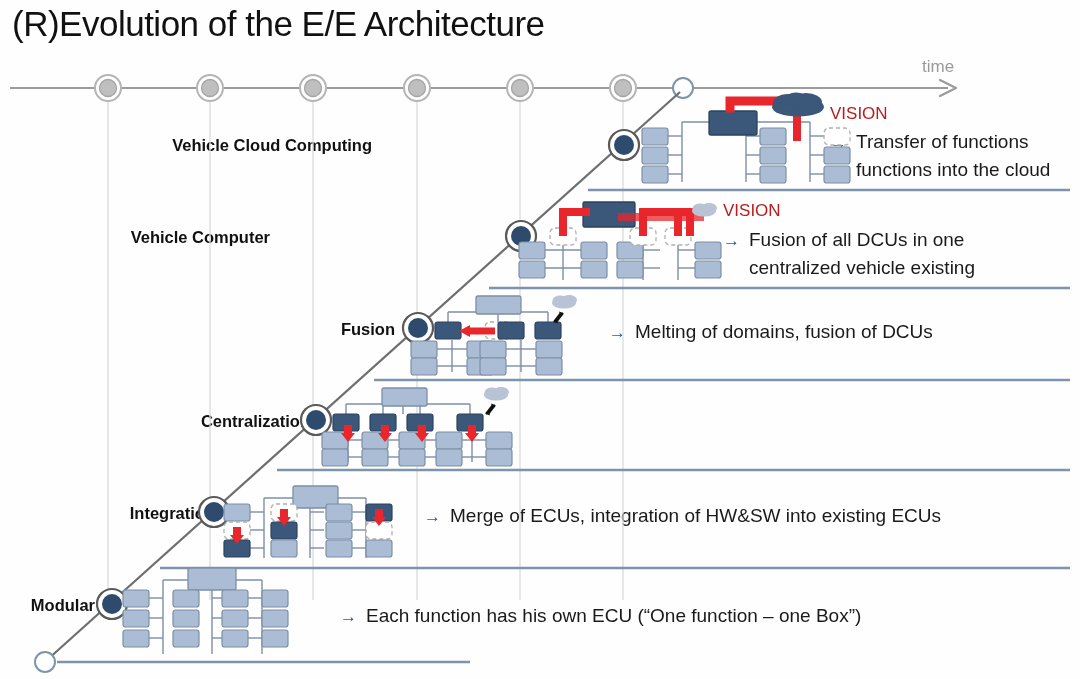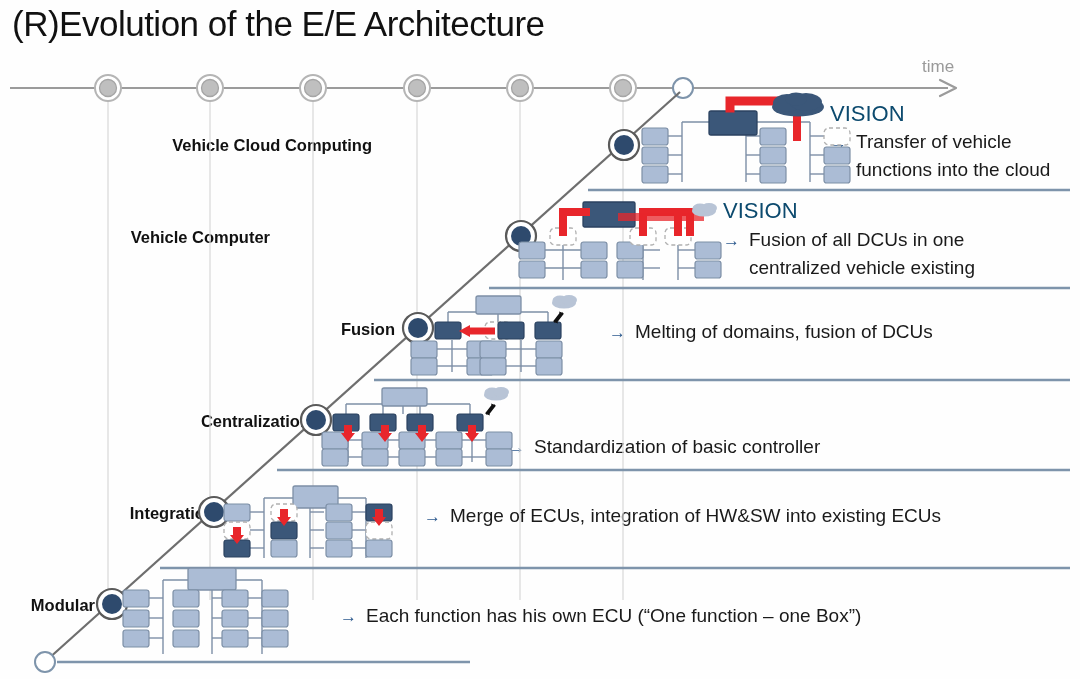--- a/index.html
+++ b/index.html
@@ -64,22 +64,22 @@
     font-size: 17px;
     margin-right: 9px;
     display: inline-block;
   }
   .desc-line .indent {
     display: inline-block;
     width: 26px;
   }
   .vision-label {
     position: absolute;
-    font-size: 22px;
-    color: #0c4a6e;
+    font-size: 17px;
+    color: #b91c1c;
     white-space: nowrap;
     transform: translateY(-50%);
   }
   #time-label {
     position: absolute;
     font-size: 17px;
     color: #9a9a9a;
     white-space: nowrap;
   }
 </style>
@@ -95,29 +95,28 @@
   <div class="stage-label" style="right:708px; top:145px;margin-left:12px;">Vehicle Cloud Computing</div>
   <div class="stage-label" style="right:810px; top:237px;">Vehicle Computer</div>
   <div class="stage-label" style="right:685px; top:329px;">Fusion</div>
   <div class="stage-label" style="right:770px; top:421px;">Centralization</div>
   <div class="stage-label" style="right:865px; top:513px;">Integration</div>
   <div class="stage-label" style="right:985px; top:605px;margin-left:40px;">Modular</div>
 
   <div class="vision-label" style="left:830px; top:114px;">VISION</div>
   <div class="vision-label" style="left:723px; top:211px;">VISION</div>
 
-  <div class="desc-line" style="left:830px; top:142px;"><span class="arrow">→</span><span>Transfer of vehicle</span></div>
+  <div class="desc-line" style="left:830px; top:142px;"><span class="arrow">→</span><span>Transfer of functions</span></div>
   <div class="desc-line" style="left:723px; top:240px;"><span class="arrow">→</span><span>Fusion of all DCUs in one</span></div>
 
   <div class="desc-line" style="left:830px; top:170px;"><span class="indent"></span><span>functions into  the cloud</span></div>
   <div class="desc-line" style="left:723px; top:268px;"><span class="indent"></span><span>centralized vehicle existing</span></div>
 
   <div class="desc-line" style="left:609px; top:332px;"><span class="arrow">→</span><span>Melting of domains, fusion of DCUs</span></div>
 
-  <div class="desc-line" style="left:508px; top:447px;"><span class="arrow">→</span><span>Standardization of basic controller</span></div>
 
   <div class="desc-line" style="left:424px; top:516px;"><span class="arrow">→</span><span>Merge of ECUs, integration of HW&amp;SW into existing ECUs</span></div>
 
   <div class="desc-line" style="left:340px; top:616px;"><span class="arrow">→</span><span>Each function has his own ECU (“One function – one Box”)</span></div>
 
   <svg id="canvas" viewBox="0 0 1080 679">
     <defs>
       <g id="ecu-light">
         <rect x="0" y="0" width="26" height="17" rx="2.5" fill="#abbcd5" stroke="#7d8fa6" stroke-width="1.2"></rect>
       </g>

